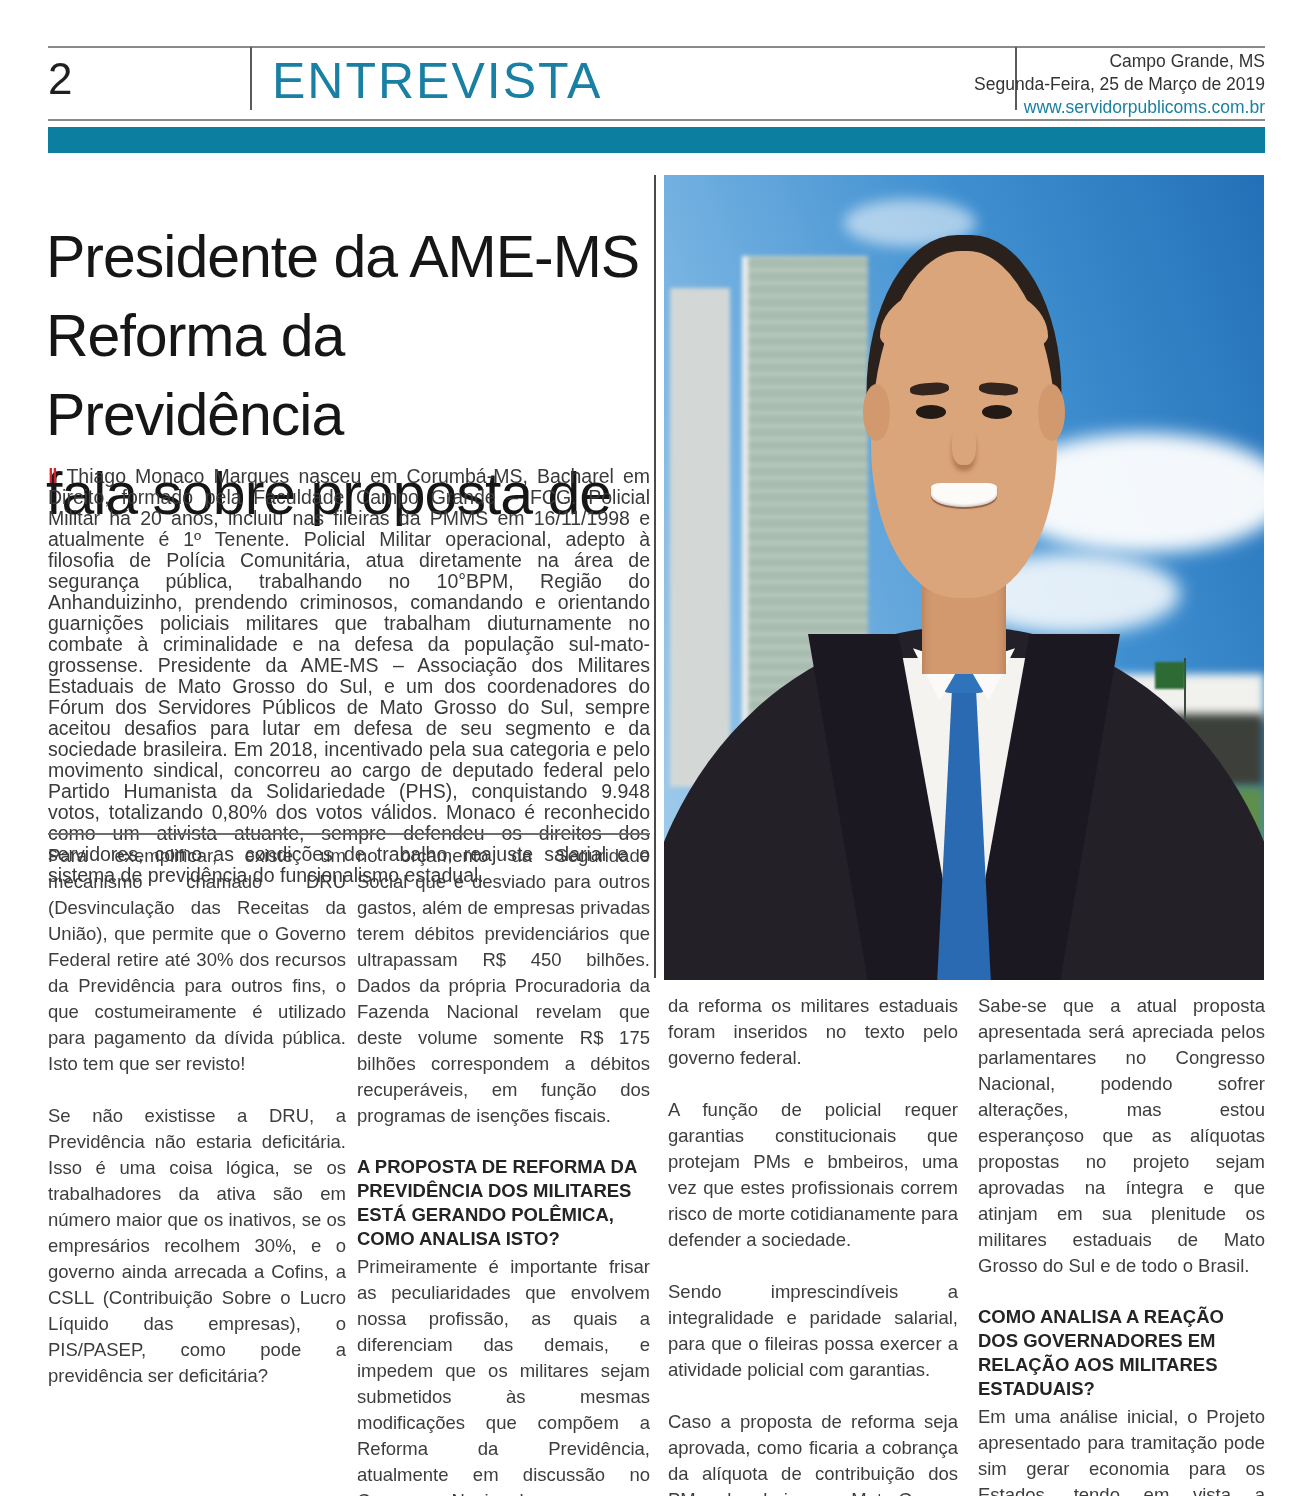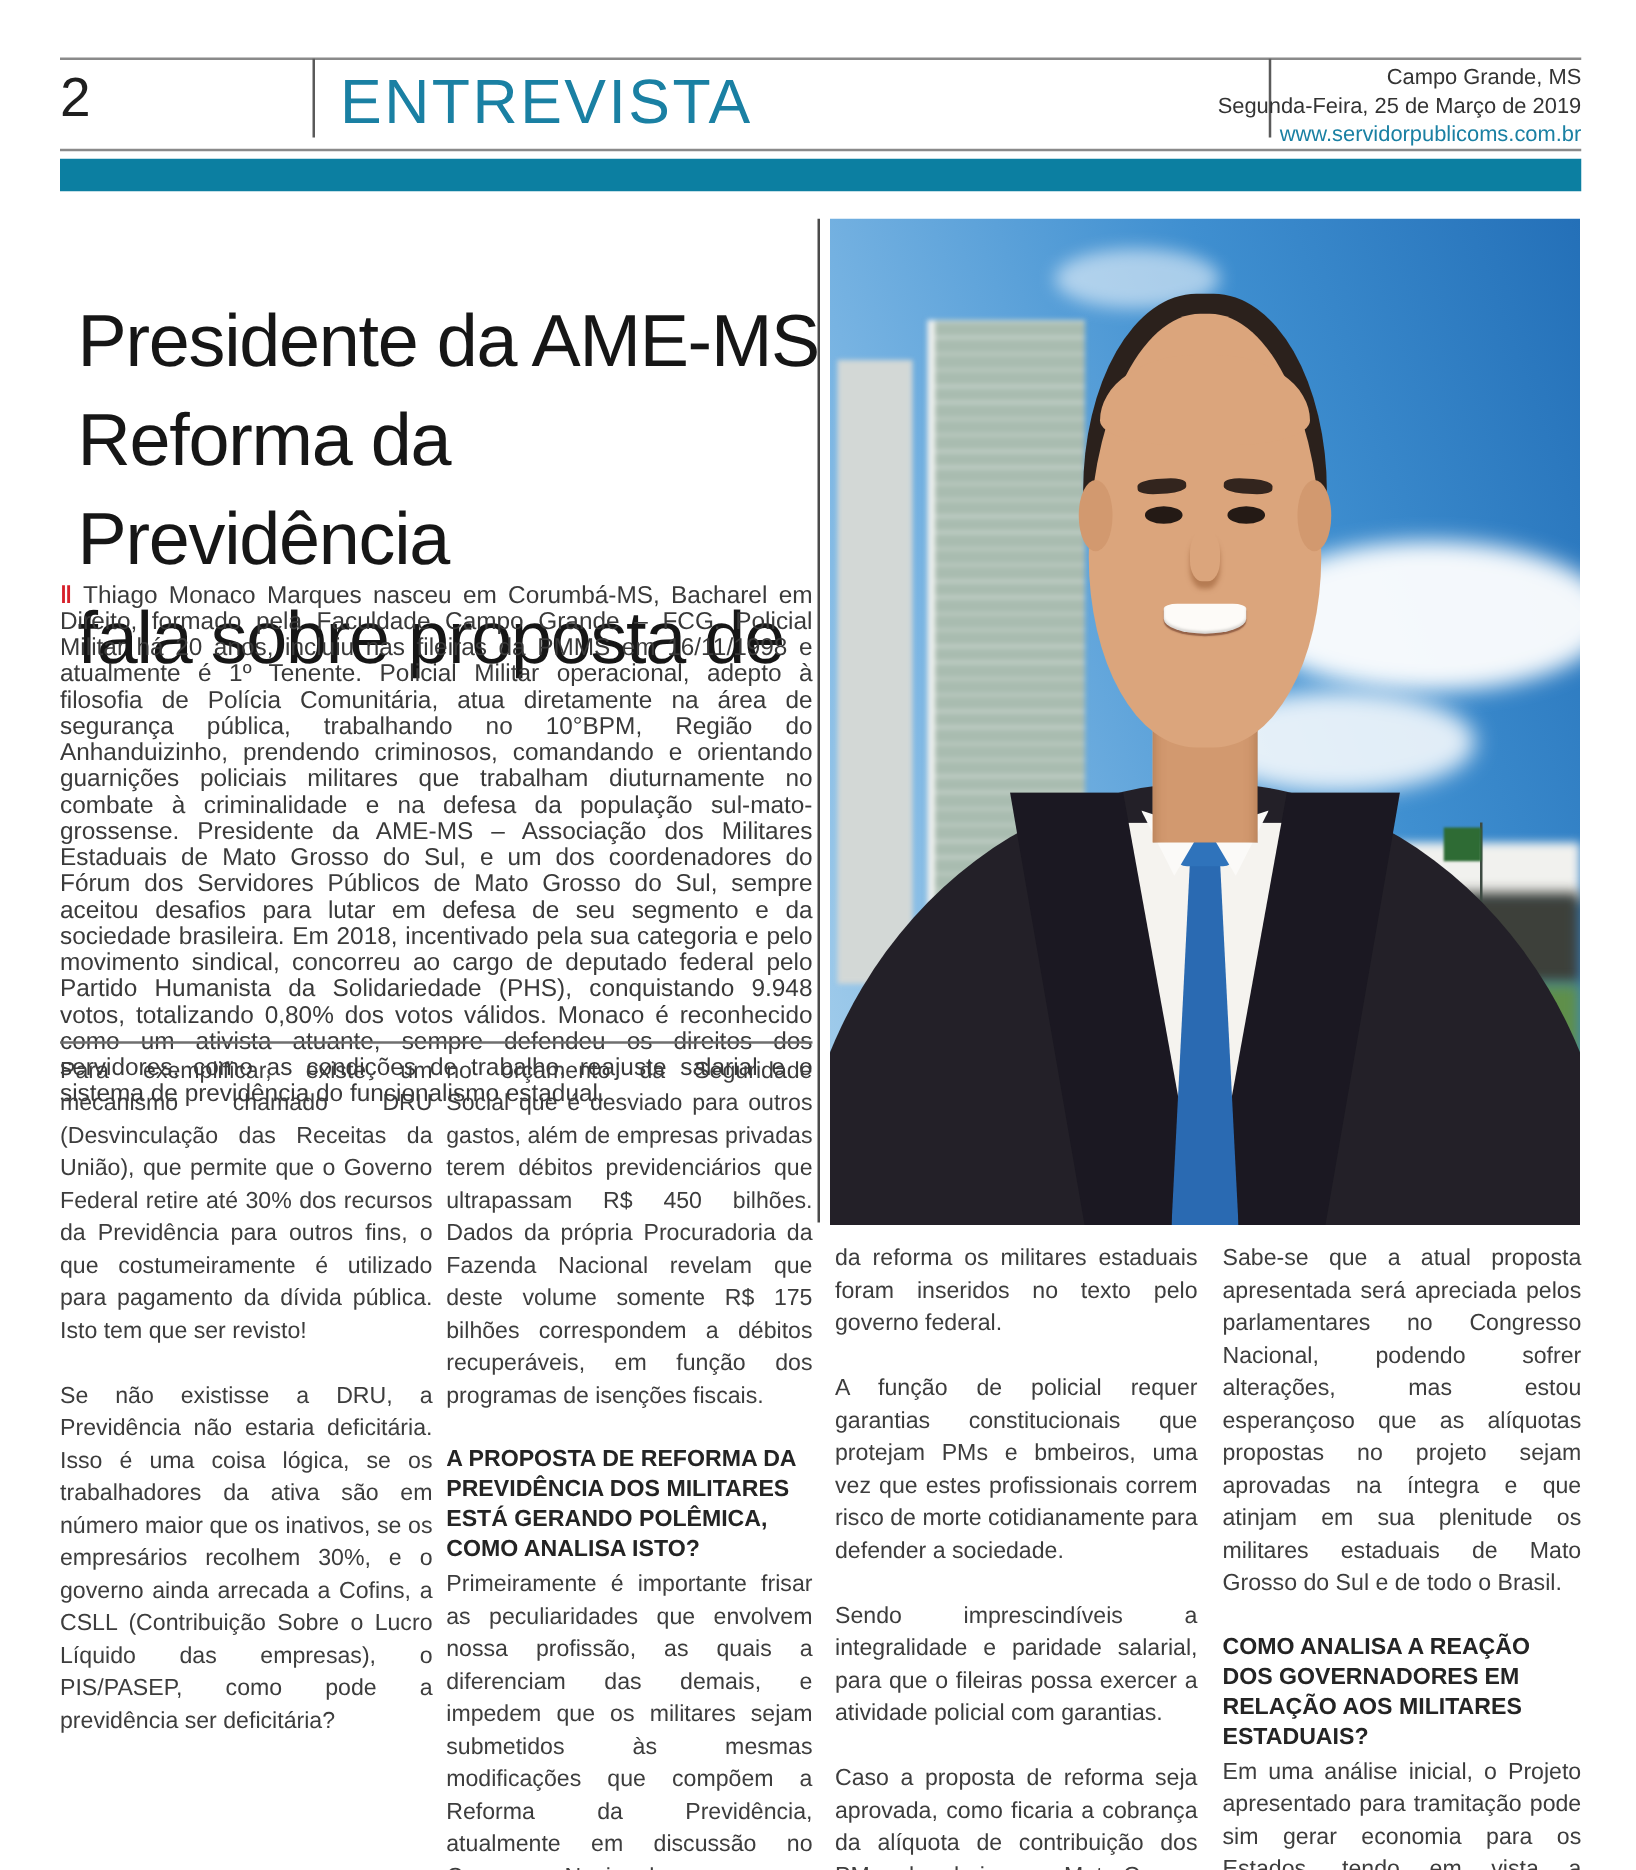--- a/index.html
+++ b/index.html
@@ -17,21 +17,21 @@
   .section-title{position:absolute;left:272px;top:52px;font-size:50px;letter-spacing:2px;
                  color:#1a80a3;font-weight:400;}
   .masthead-right{position:absolute;right:44px;top:50px;text-align:right;
                   font-size:17.5px;line-height:23px;color:#333;}
   .masthead-right .site{color:#1a80a3;text-decoration:none;display:block;cursor:pointer;}
   .teal-bar{position:absolute;left:48px;top:127px;width:1217px;height:26px;background:#0c7fa1;}
 
   
   .kicker{position:absolute;left:48px;top:179px;font-size:41px;font-weight:700;
           letter-spacing:-0.5px;color:#d7202a;white-space:nowrap;}
-  .headline{position:absolute;left:46px;top:218px;margin:16px;width:610px;
+  .headline{position:absolute;left:46px;top:218px;margin:0;width:610px;
             font-size:59px;line-height:79px;font-weight:400;letter-spacing:-1px;color:#161616;}
   .headline span{display:block;}
   .lead{position:absolute;left:48px;top:466px;width:602px;font-size:19.5px;line-height:21px;
         text-align:justify;color:#3a3a3a;}
   .lead .mark{color:#d7202a;font-weight:700;}
   .rule-lead{left:48px;top:833px;width:602px;background:#6f6f6f;}
 
   
   .vrule-photo{position:absolute;left:654px;top:175px;width:2px;height:803px;background:#4a4a4a;}
   .photo{position:absolute;left:664px;top:175px;width:600px;height:805px;overflow:hidden;

